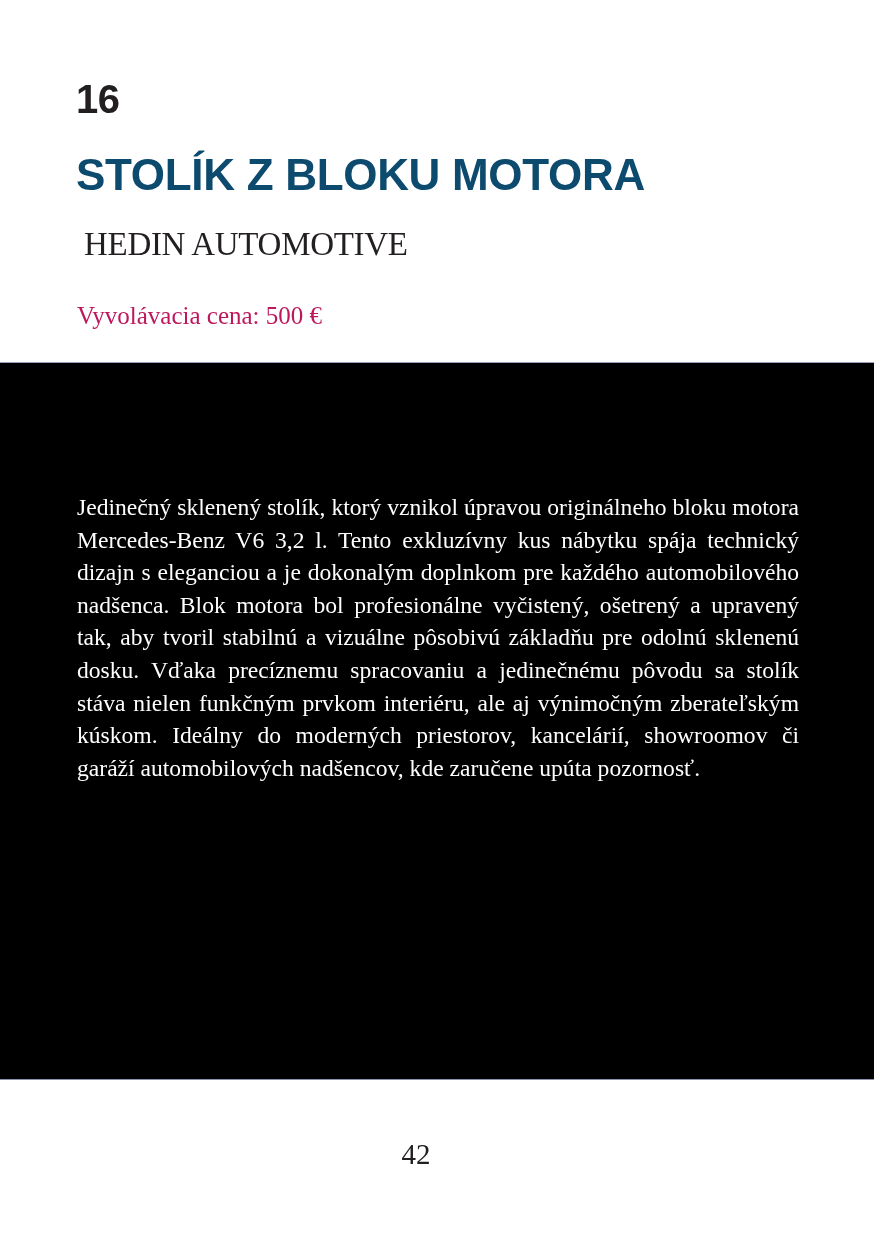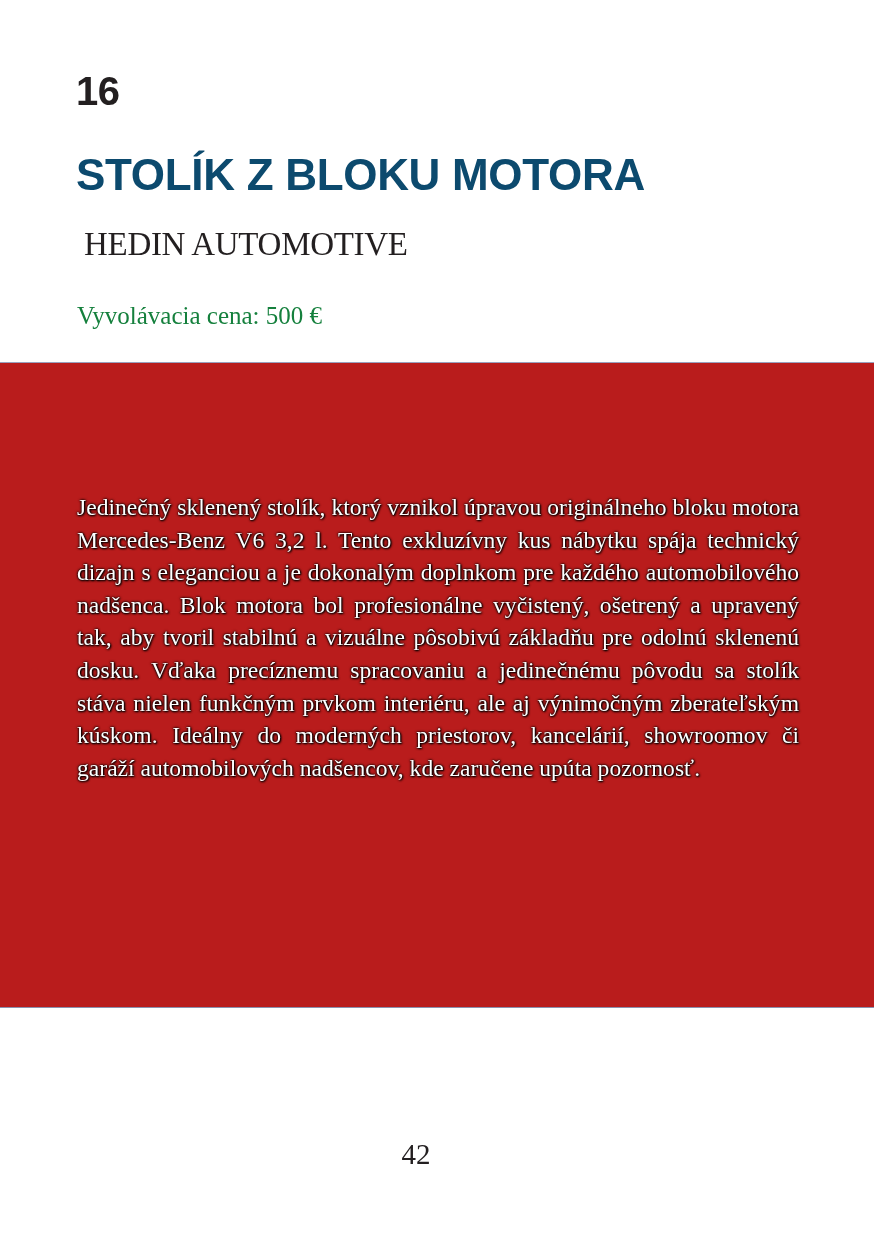--- a/index.html
+++ b/index.html
@@ -1,42 +1,42 @@
 <!DOCTYPE html>
 <html><head>
   <meta charset="utf-8">
   <style>
     html, body { margin: 0; padding: 0; }
     body {
       width: 874px; height: 1240px; background: #ffffff; position: relative; overflow: hidden;
       color: #231f20;
     }
     .lot-number {
-      position: absolute; left: 76px; top: 68px;
+      position: absolute; left: 76px; top: 76px;
       font-family: "Liberation Sans", sans-serif; font-weight: bold; font-size: 40px; line-height: 46px;
       color: #231f20; letter-spacing: -0.5px;
     }
     .title {
       position: absolute; left: 76px; top: 150px;
       font-family: "Liberation Sans", sans-serif; font-weight: bold; font-size: 44px; line-height: 50px;
       color: #0c4a6e; letter-spacing: -0.3px; white-space: nowrap;
     }
     .donor {
       position: absolute; left: 77px; top: 224px;
       font-family: "Liberation Serif", serif; font-size: 33px; line-height: 40px;
       color: #231f20; letter-spacing: -0.3px; white-space: nowrap; margin-left: 7px;
     }
     .price {
       position: absolute; left: 77px; top: 300px;
       font-family: "Liberation Serif", serif; font-size: 25px; line-height: 32px;
-      color: #15803d; white-space: nowrap;
+      color: #be185d; white-space: nowrap;
     }
     .panel {
-      position: absolute; left: 0; top: 362px; width: 874px; height: 646px;
-      background: #b91c1c;
+      position: absolute; left: 0; top: 362px; width: 874px; height: 718px;
+      background: #000000;
       border-top: 1px solid #9aa0bd;
       border-bottom: 1px solid #8a90ad;
       box-sizing: border-box;
     }
     .description {
       position: absolute; left: 77px; top: 128px; width: 722px;
       font-family: "Liberation Serif", serif; font-size: 23.6px; line-height: 32.6px;
       color: #ffffff; text-align: justify;
       text-shadow: 0 0 2px #000, 0 0 3px #000, 1px 1px 2px #000;
       margin: 0;

